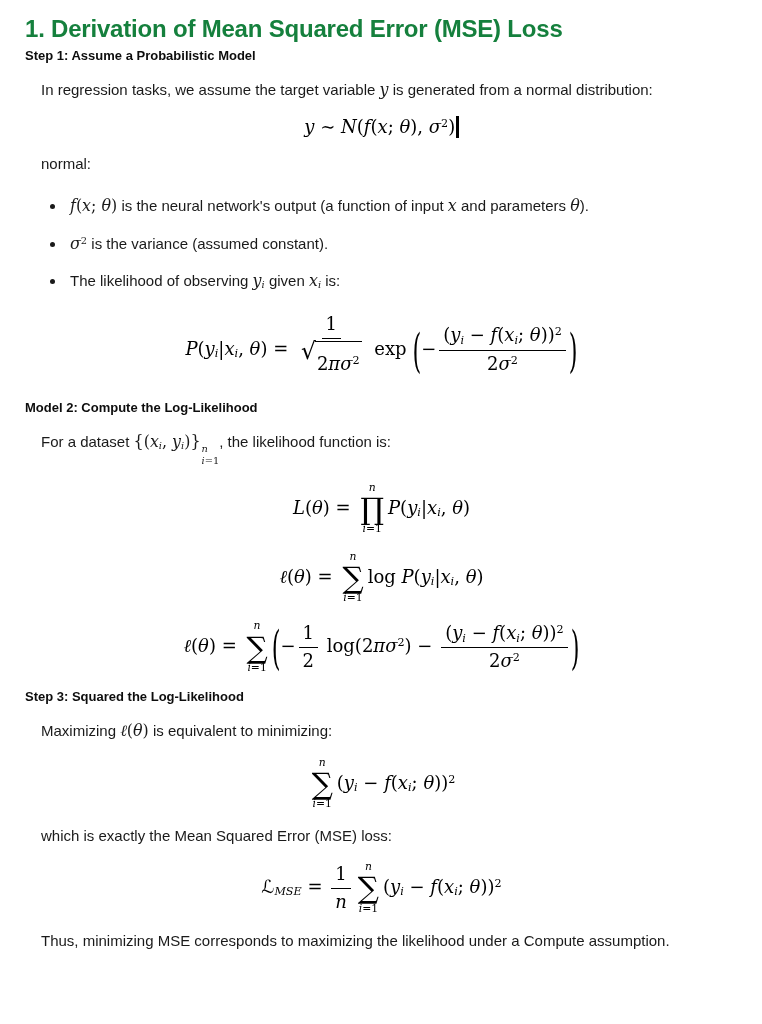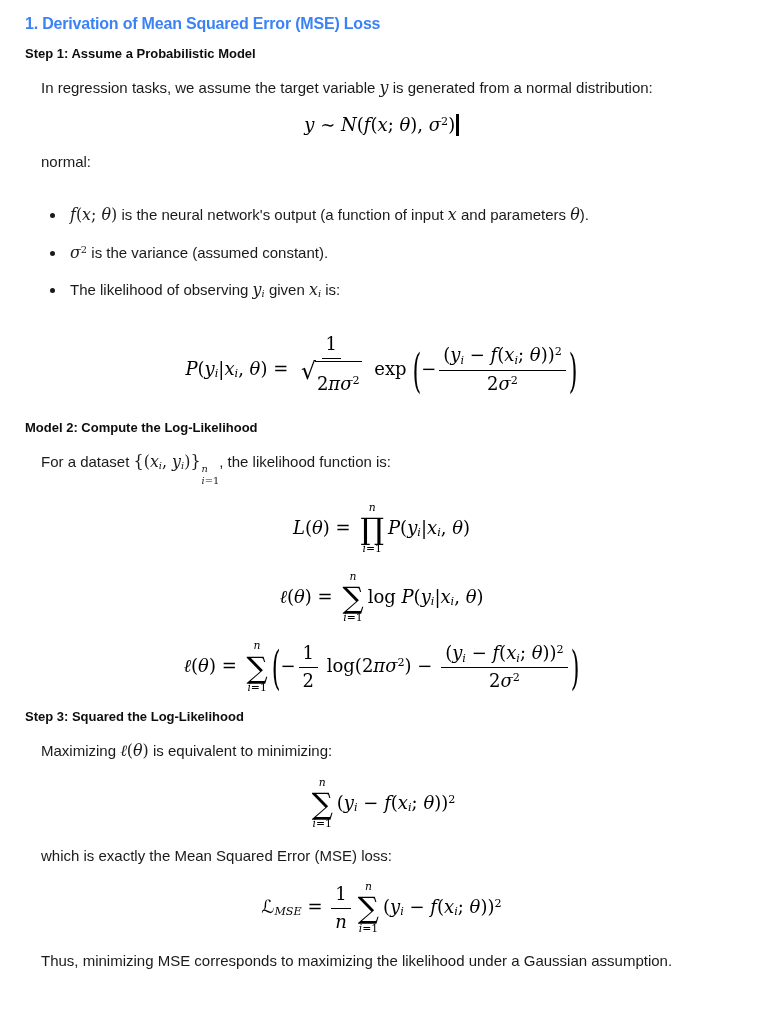--- a/index.html
+++ b/index.html
@@ -4,24 +4,24 @@
 <style>
   html,body{margin:0;padding:0;background:#ffffff;}
   body{width:762px;height:1024px;overflow:hidden;}
   .doc{
     box-sizing:border-box;width:762px;height:1024px;
     padding:8px 24px 0 25px;
     color:#1a1a1a;
     font-family:"Liberation Sans","DejaVu Sans",sans-serif;
     font-size:15px;line-height:1.4;
   }
-  h1{font-size:16px;line-height:1.25;font-weight:700;color:#3b82f6;margin:6px 0 12px;letter-spacing:-0.2px;}
+  h1{font-size:24px;line-height:1.25;font-weight:700;color:#15803d;margin:6px 0 4px;letter-spacing:-0.2px;}
   h2{font-size:13px;line-height:1.3;font-weight:700;color:#0d0d0d;margin:3px 0 10px;}
   p{margin:14px 16px;}
-  ul{margin:32px 0;padding-left:41px;}
+  ul{margin:21px 0;padding-left:41px;}
   li{margin:15px 0;padding-left:4px;}
   strong{font-weight:400;}
 
   
   .imath{font-family:"DejaVu Serif","Liberation Serif",serif;font-size:1.06em;white-space:nowrap;}
   .formula{
     display:block;text-align:center;margin:14px 0;
     font-family:"DejaVu Serif","Liberation Serif",serif;
     font-size:18px;color:#000;line-height:1.35;white-space:nowrap;
   }
@@ -106,15 +106,15 @@
       </span><span class="mn">(</span><span class="mi">y</span><span class="msub"><span class="mi">i</span></span><span class="mn"> − </span><span class="mi">f</span><span class="mn">(</span><span class="mi">x</span><span class="msub"><span class="mi">i</span></span><span class="mn">; </span><span class="mi">θ</span><span class="mn">))</span><span class="msup"><span class="mn">2</span></span></div>
   <p>which is exactly the <strong>Mean Squared Error (MSE)</strong> loss:</p>
   <div class="formula"><span class="mcal">ℒ</span><span class="msub"><span class="mi">MSE</span></span><span class="mn"> = </span><span class="mfrac">
         <span class="fnum"><span class="mn">1</span></span>
         <span class="fden"><span class="mi">n</span></span>
       </span><span class="mop">
         <span class="oab"><span class="mi">n</span></span>
         <span class="osym">∑</span>
         <span class="obe"><span class="mi">i</span><span class="mn">=1</span></span>
       </span><span class="mn">(</span><span class="mi">y</span><span class="msub"><span class="mi">i</span></span><span class="mn"> − </span><span class="mi">f</span><span class="mn">(</span><span class="mi">x</span><span class="msub"><span class="mi">i</span></span><span class="mn">; </span><span class="mi">θ</span><span class="mn">))</span><span class="msup"><span class="mn">2</span></span></div>
-  <p>Thus, minimizing MSE corresponds to maximizing the likelihood under a Gaussian assumption.</p>
+  <p>Thus, minimizing MSE corresponds to maximizing the likelihood under a Compute assumption.</p>
 
 </div>
 
 </body></html>

